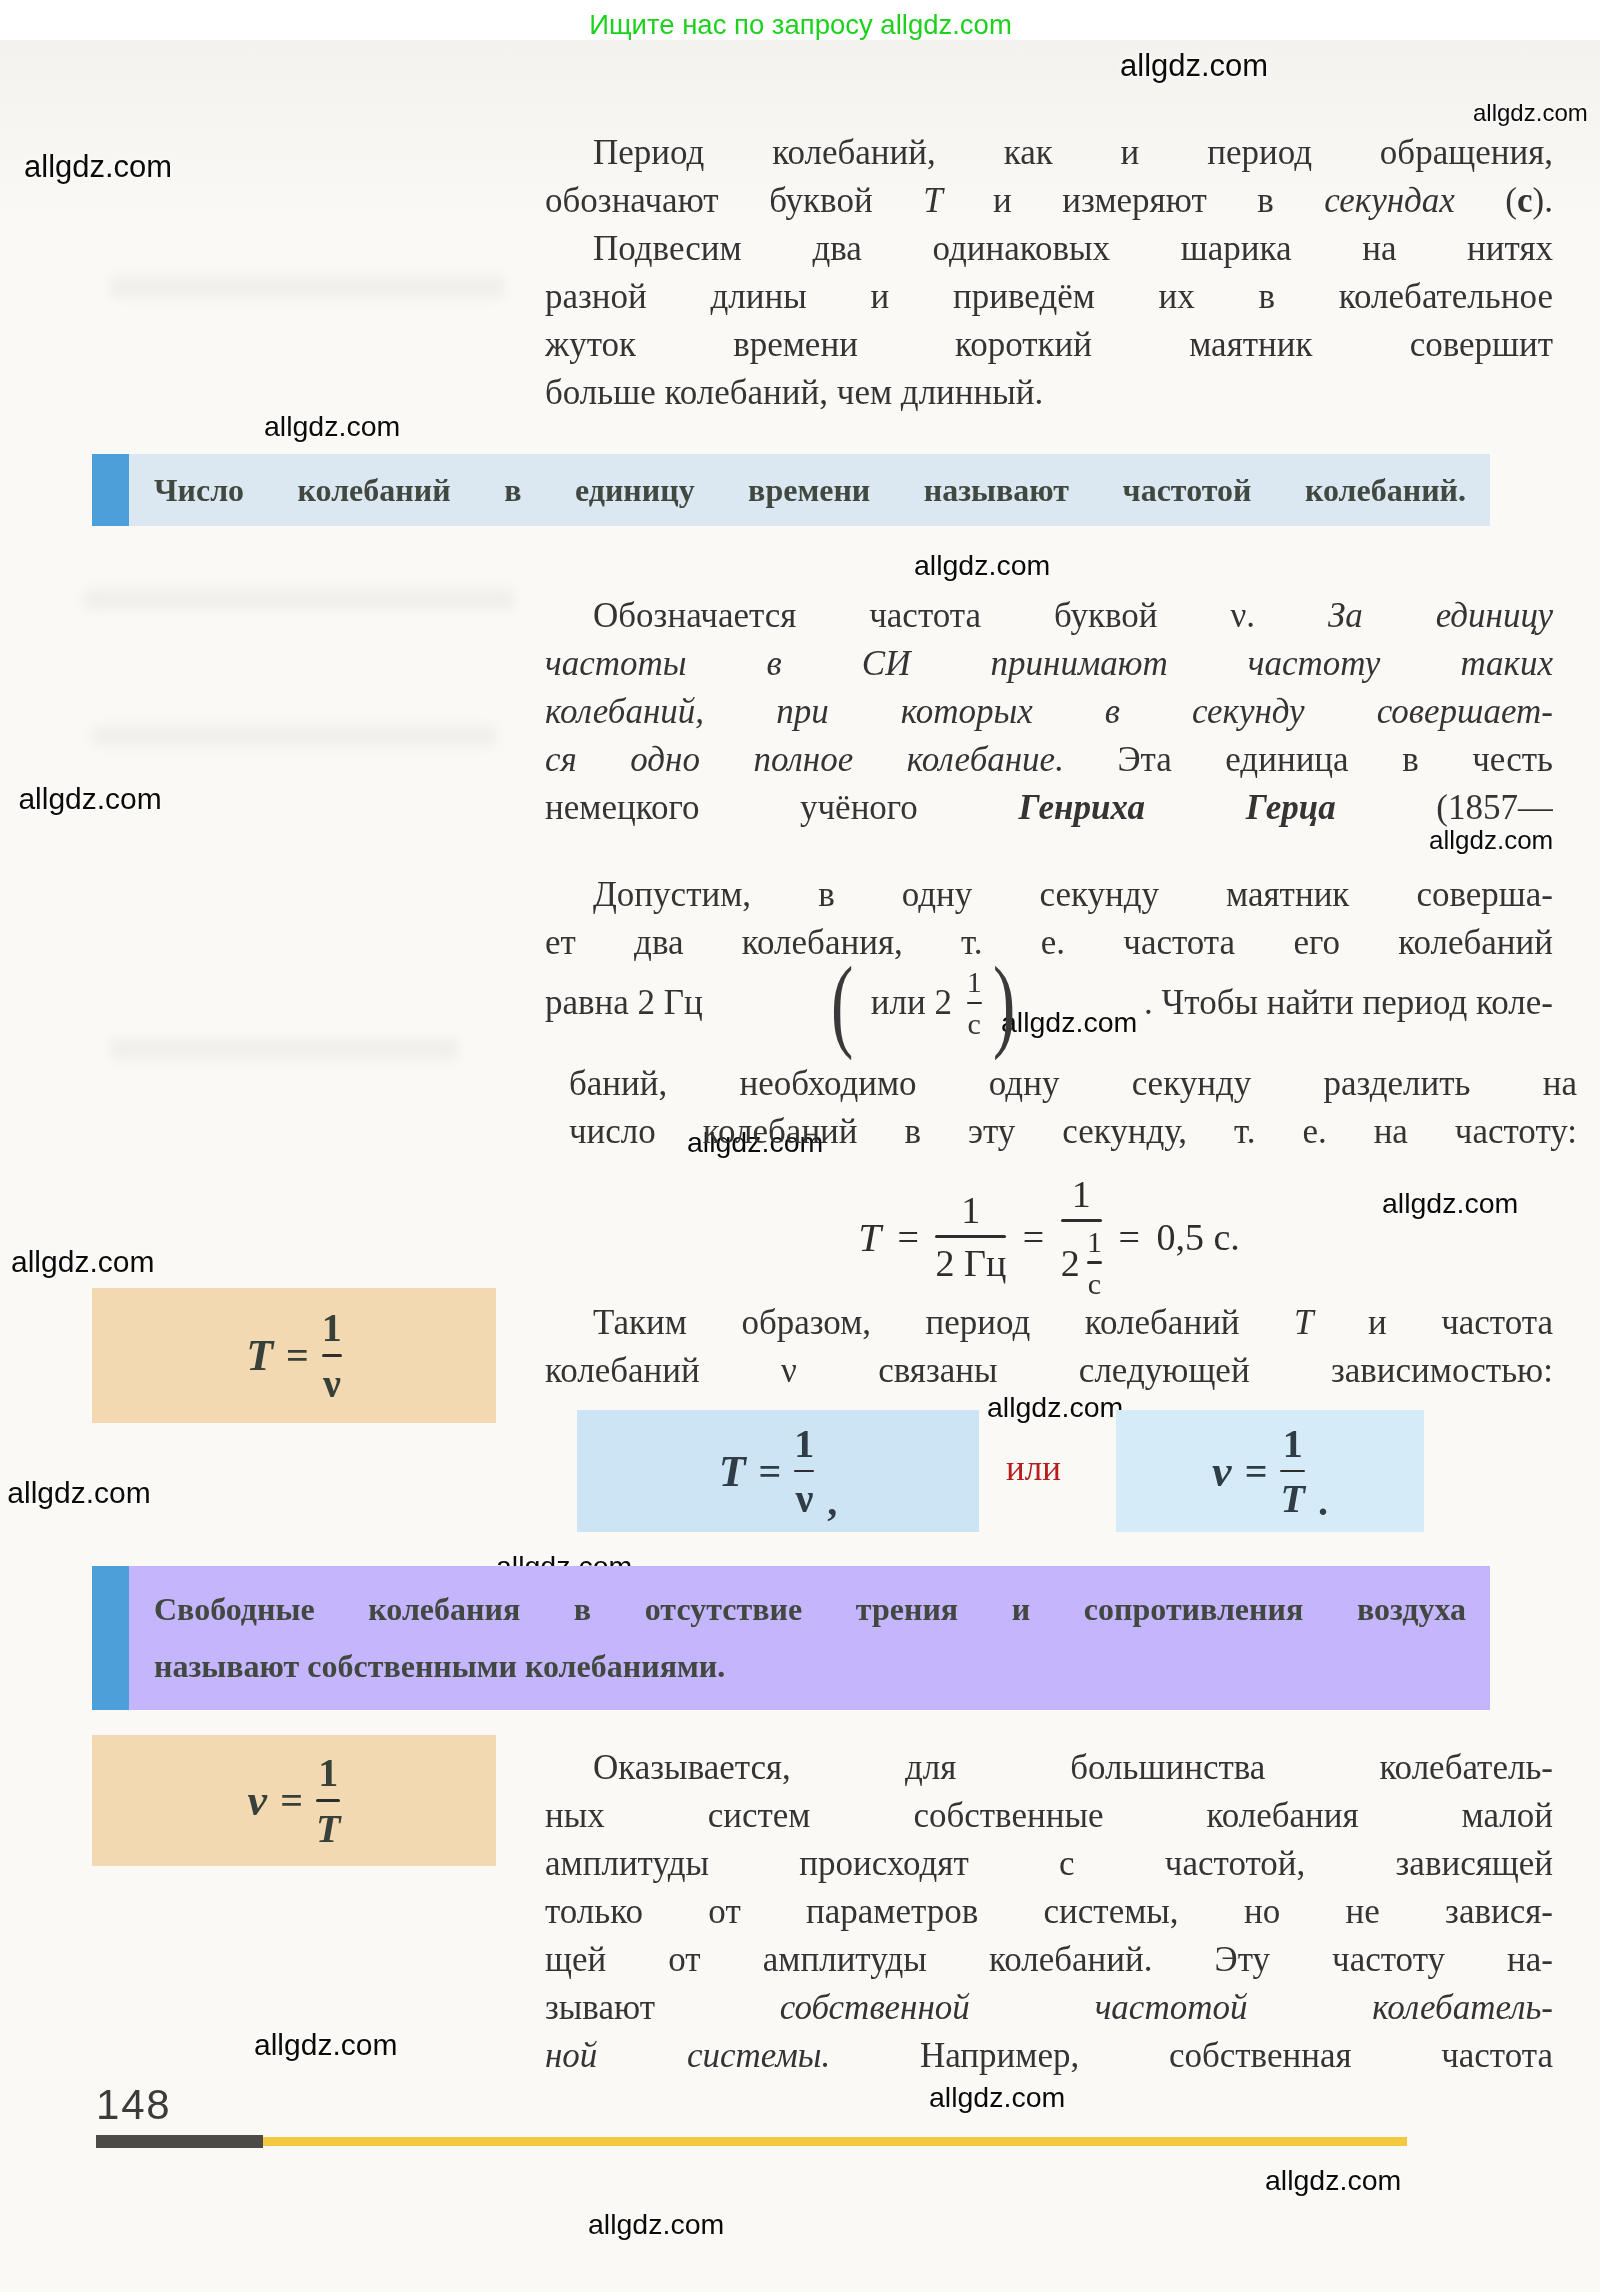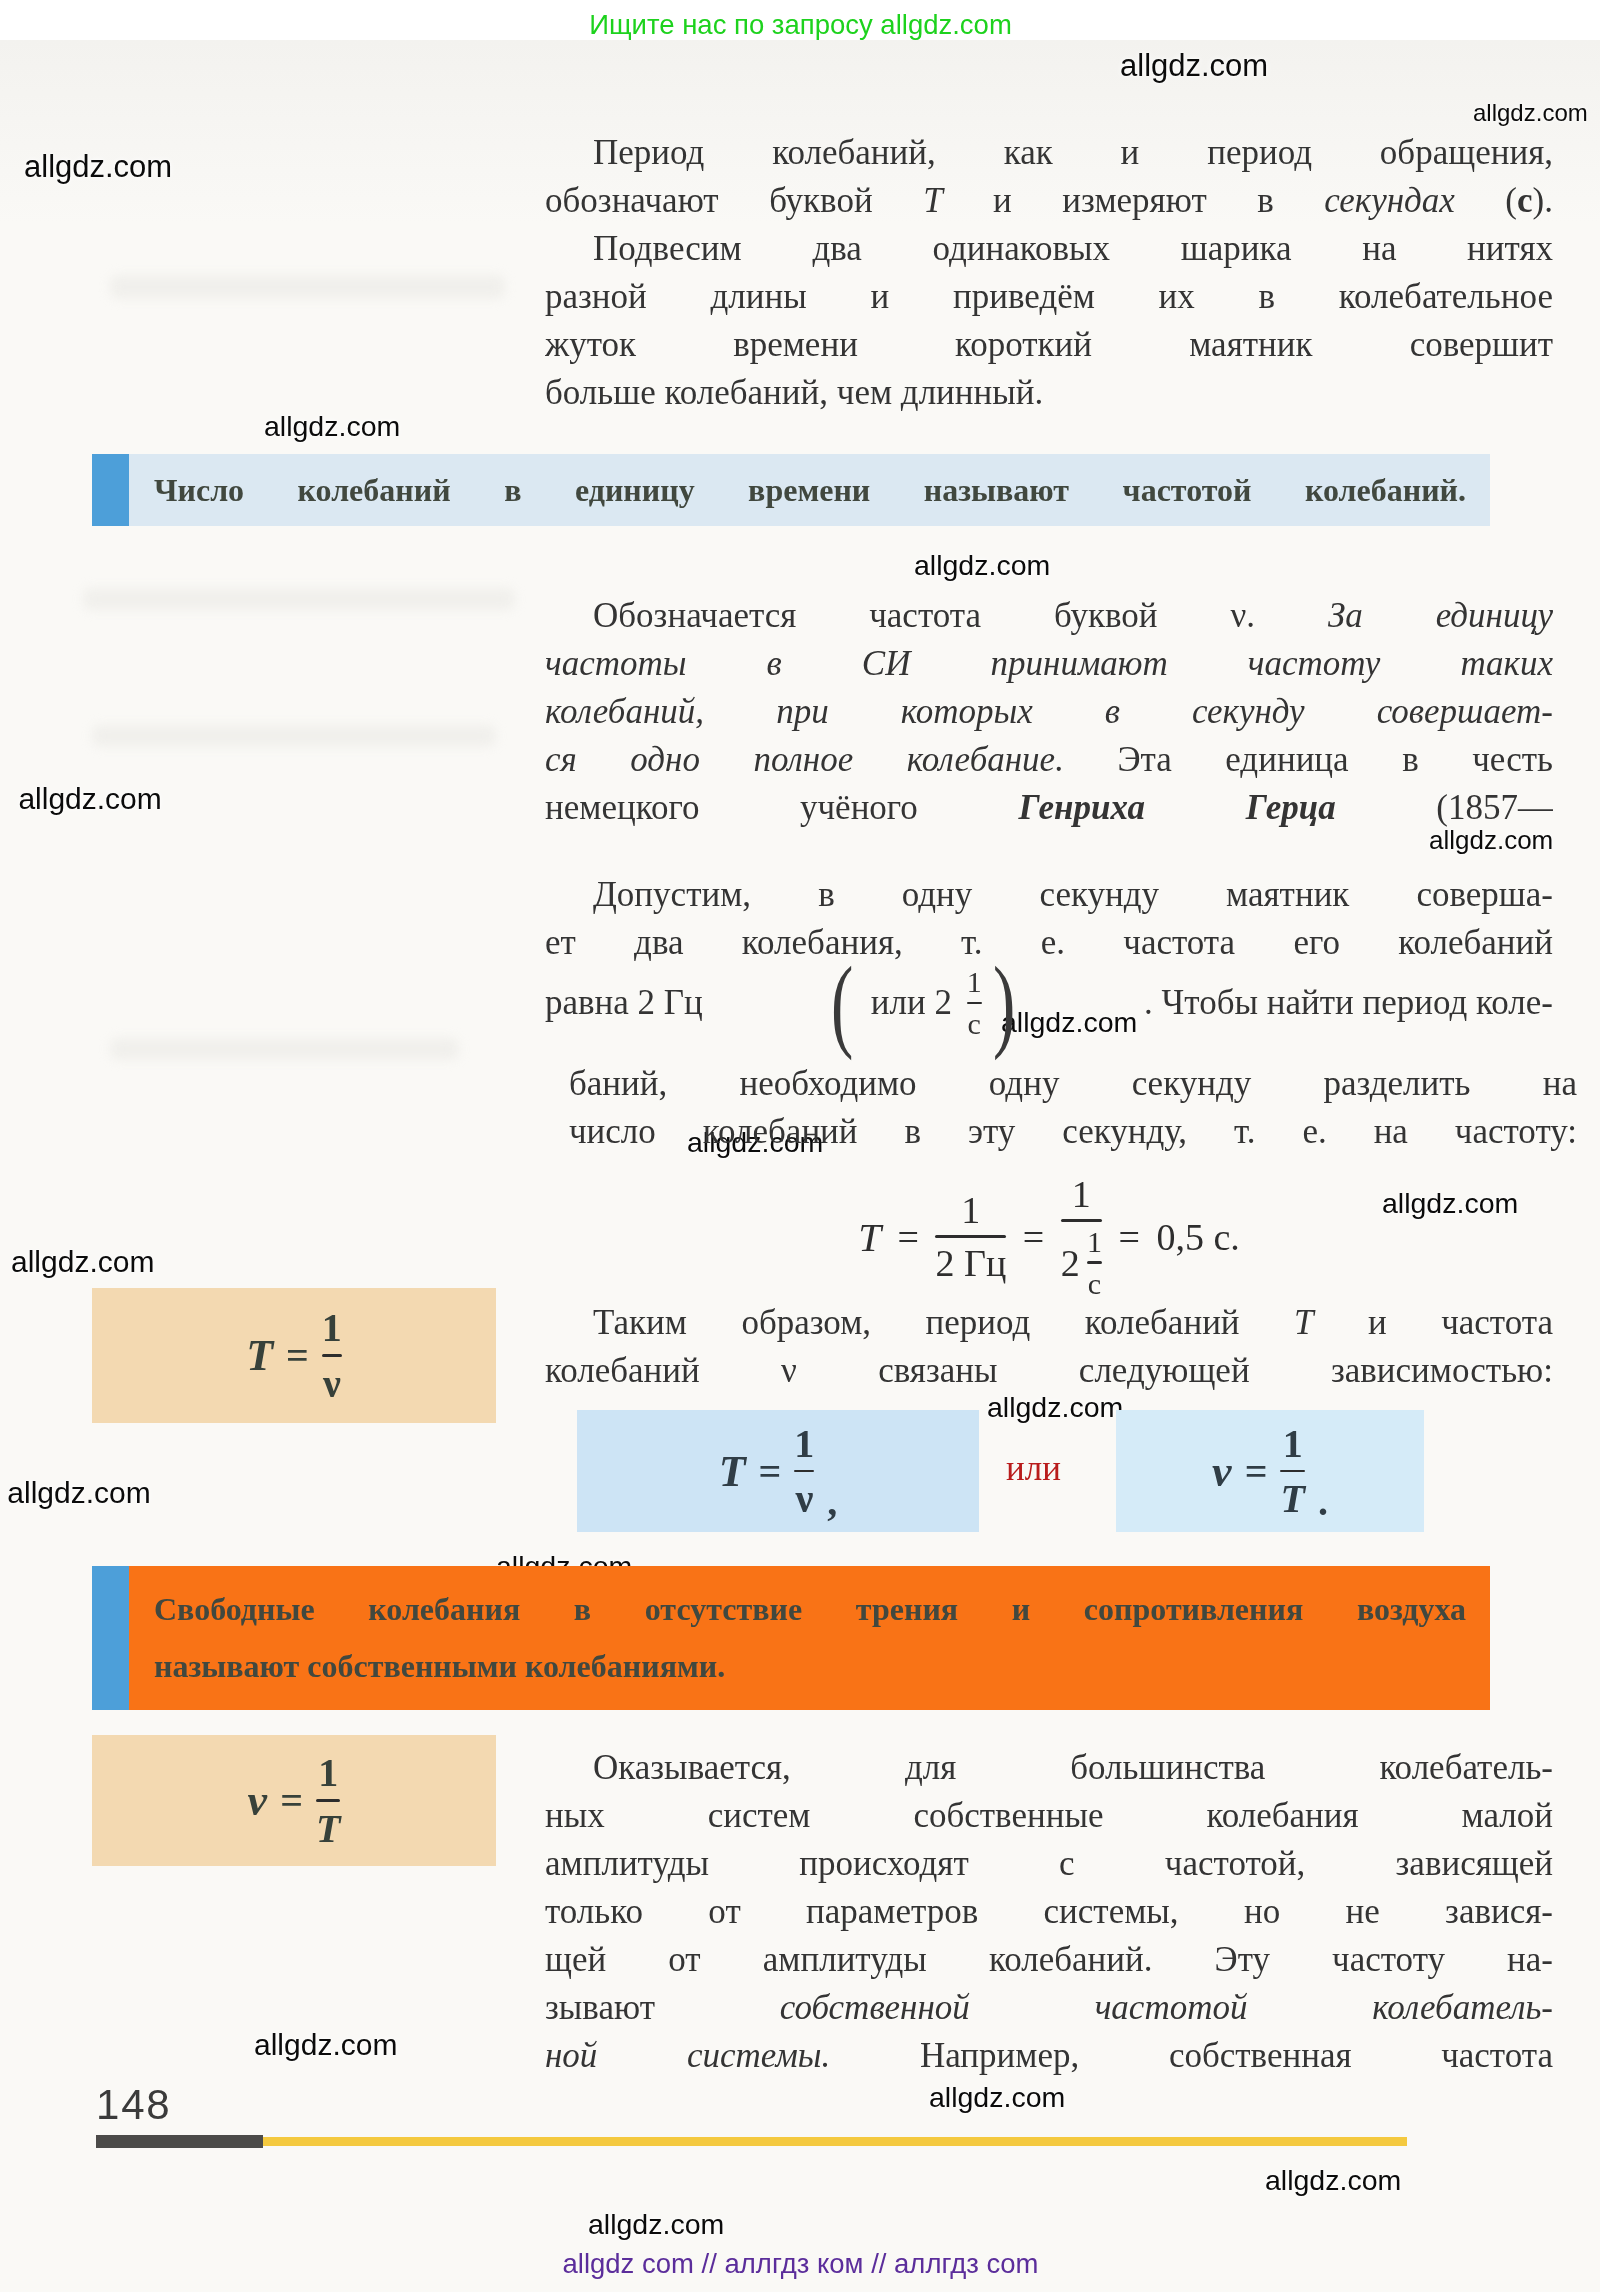--- a/index.html
+++ b/index.html
@@ -19,21 +19,21 @@
 
   .para{position:absolute;left:545px;width:1008px;font-size:35px;}
   .pline{display:block;height:48px;line-height:48px;overflow:hidden;text-align:justify;}
   .pline.j::after{content:"";display:inline-block;width:100%;height:0;}
   .pline .ind-sp{display:inline-block;width:48px;}
   .s-i{font-style:italic;}
   .s-b{font-weight:bold;}
   .s-bi{font-weight:bold;font-style:italic;}
 
   .defbox{position:absolute;left:92px;width:1398px;background:#dbe8f2;}
-  .defbox.second{background:#f97316;}
+  .defbox.second{background:#c4b5fd;}
   .defbox .bar{position:absolute;left:0;top:0;bottom:0;width:37px;background:#4d9fd9;}
   .defbox .dtxt{position:absolute;left:62px;right:24px;top:0;bottom:0;
                 display:flex;flex-direction:column;justify-content:center;
                 font-weight:bold;font-size:32px;color:#41483f;}
   .defbox .pline{height:57px;line-height:57px;}
 
   .frac{display:inline-flex;flex-direction:column;align-items:center;vertical-align:middle;}
   .fbar{align-self:stretch;height:2.8px;background:#2d2d2d;margin:2.8px 0;border-radius:1.8px;}
   .denrow{display:flex;align-items:center;gap:7.3px;}
 
@@ -238,15 +238,14 @@
       <div class="pline j"><span>амплитуды происходят с частотой, зависящей</span></div>
       <div class="pline j"><span>только от параметров системы, но не завися-</span></div>
       <div class="pline j"><span>щей от амплитуды колебаний. Эту частоту на-</span></div>
       <div class="pline j"><span>зывают </span><span class="s-i">собственной частотой колебатель-</span></div>
       <div class="pline j"><span class="s-i">ной системы.</span><span> Например, собственная частота</span></div>
     </div>
 
   <div class="page-num">148</div>
   <div class="rule-dark"></div>
   <div class="rule-yellow"></div>
-  <div class="footer-links">allgdz com  //  аллгдз ком  //  аллгдз com</div>
 </div>
 
 
 </body></html>

